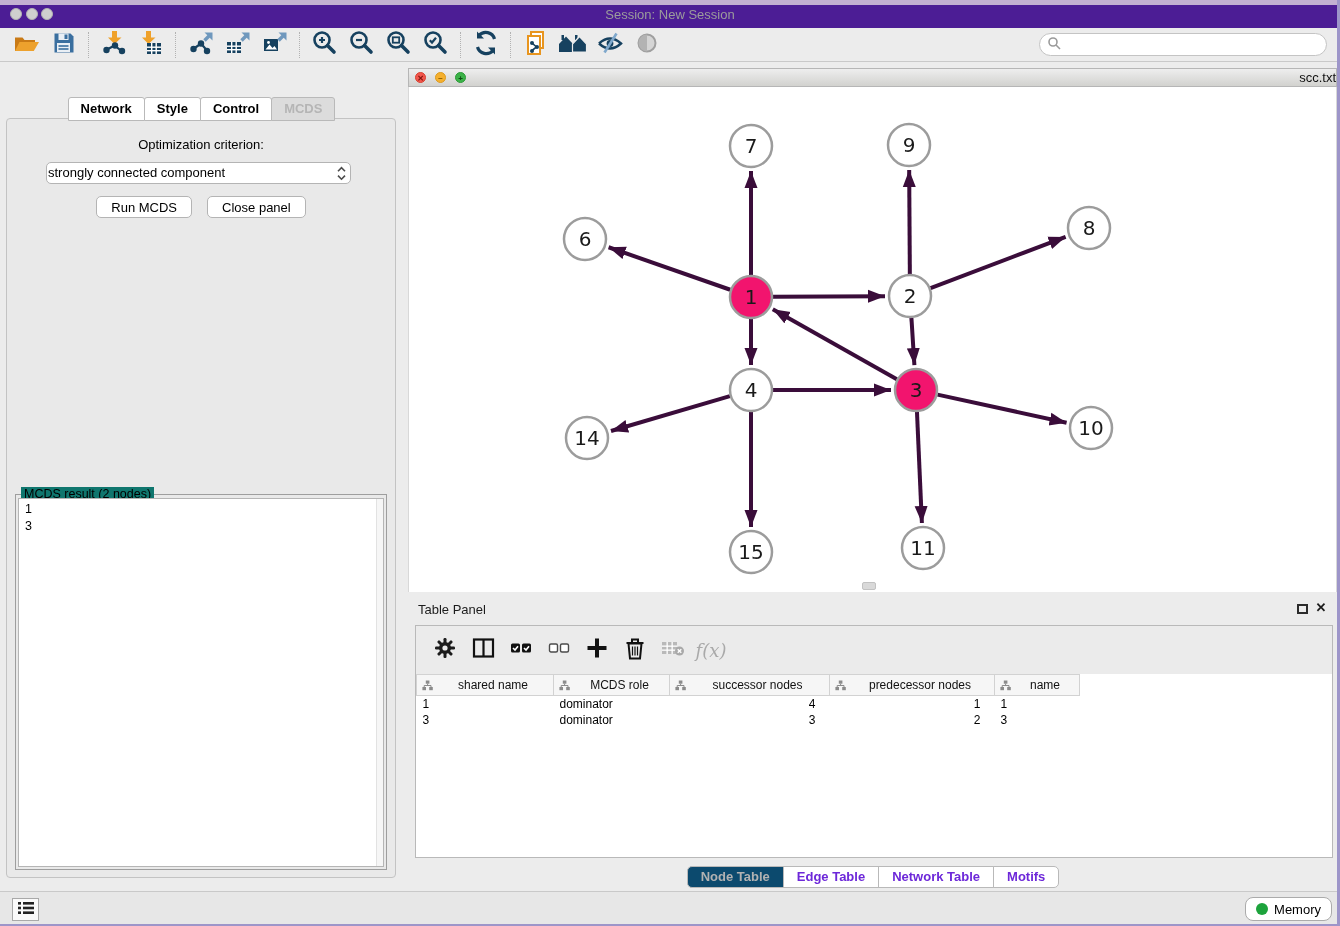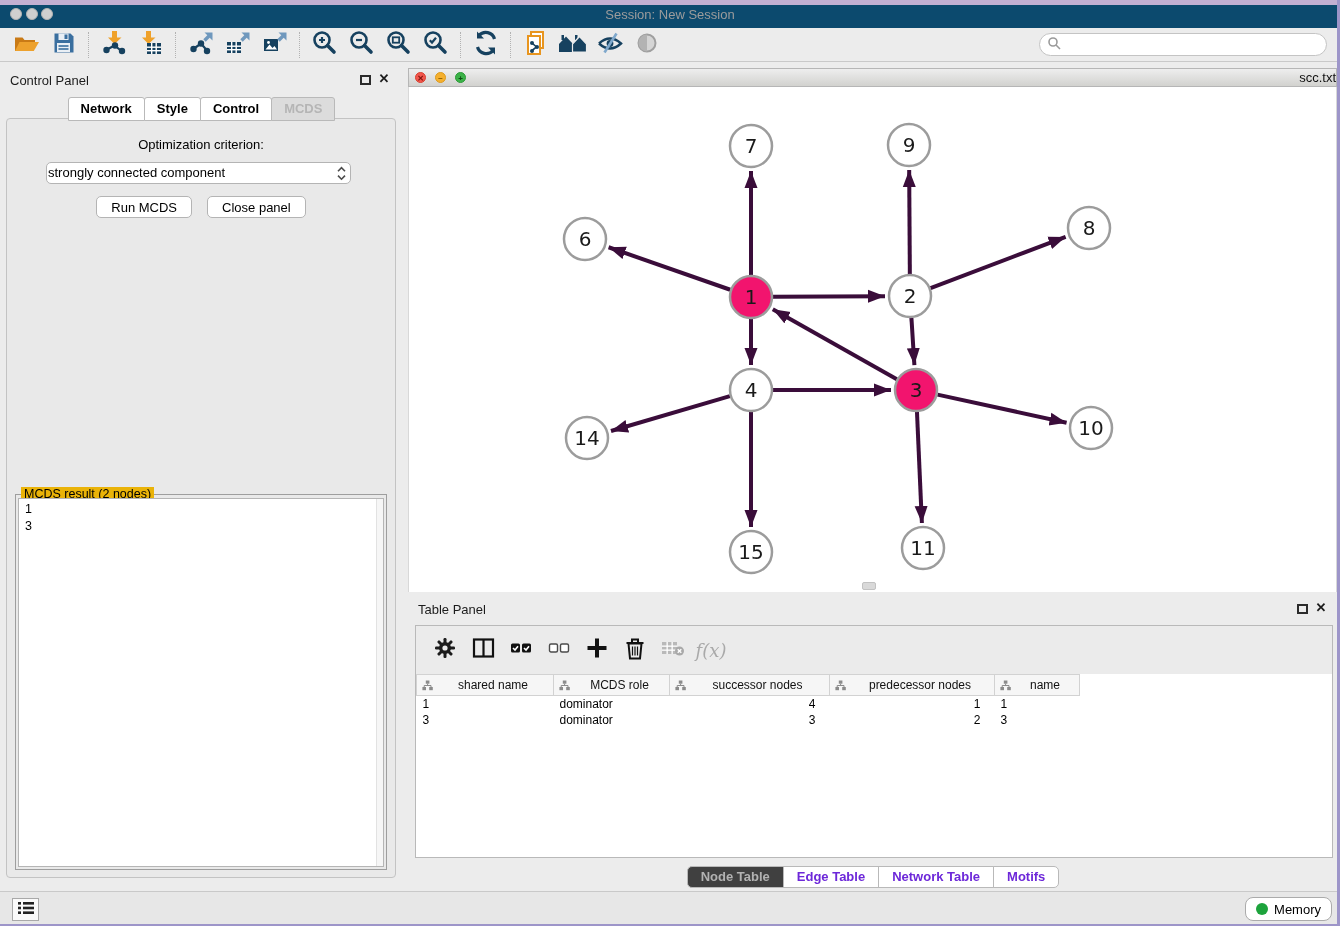--- a/index.html
+++ b/index.html
@@ -6,21 +6,21 @@
   html,body { width:1340px; height:926px; }
   body { font-family:"Liberation Sans", sans-serif; background:#ececec; }
   .app { position:relative; width:1340px; height:926px; background:#ececec; overflow:hidden; }
 
   
   .frame-top   { position:absolute; top:0; left:0; right:0; height:5px; background:#c3b0d2; z-index:60; }
   .frame-right { position:absolute; top:0; right:0; bottom:0; width:3px; background:#9d95c9; z-index:60; }
   .frame-bottom{ position:absolute; left:0; right:0; bottom:0; height:2px; background:#9d95c9; z-index:60; }
 
   
-  .titlebar { position:absolute; top:0; left:0; right:0; height:28px; background:#0c4a6e; }
+  .titlebar { position:absolute; top:0; left:0; right:0; height:28px; background:#4c1d95; }
   .tl { position:absolute; top:8px; width:12px; height:12px; border-radius:50%; background:#cfcfcf; border:1px solid #b3b3b3; }
   .tl1 { left:10px; } .tl2 { left:26px; } .tl3 { left:41px; }
   .main-title { position:absolute; top:7px; left:0; right:0; text-align:center; font-size:13px; color:#9c9c9c; }
 
   
   .toolbar { position:absolute; top:28px; left:0; right:0; height:34px; border-bottom:1px solid #c9c9c9;
              display:flex; align-items:center; padding-left:8px; }
   .tbtn { width:37px; height:30px; display:flex; align-items:center; justify-content:center; flex:none; }
   .tsep { width:1px; height:26px; border-left:1px dotted #b2b2b2; margin:0 6px; flex:none; }
   .search-wrap { position:absolute; right:13px; top:5px; width:288px; height:23px; background:#fff;
@@ -41,21 +41,21 @@
   .cp-tab.active { background:#dcdcdc; color:#b5b5b5; }
   .cp-box { position:absolute; top:50px; left:6px; right:6px; bottom:13px; background:#e9e9e9;
             border:1px solid #c3c3c3; border-radius:4px; }
   .opt-label { position:absolute; top:18px; left:0; right:0; text-align:center; font-size:13px; color:#000; }
   .combo { position:absolute; left:39px; right:44px; top:43px; height:22px; background:#fff; border:1px solid #b4b4b4;
            border-radius:5px; font-size:13px; line-height:20px; padding-left:1px; color:#000; }
   .combo-stepper { position:absolute; right:3px; top:2px; }
   .btn-row { position:absolute; top:77px; left:0; right:0; display:flex; justify-content:center; gap:15px; }
   .pbtn { height:22px; background:#fff; border:1px solid #b4b4b4; border-radius:5px; font-size:13px; padding:0 14px; color:#000; }
   .result-group { position:absolute; left:8px; right:8px; top:375px; bottom:7px; border:1px solid #9e9e9e; }
-  .result-title { position:absolute; top:-8px; left:5px; background:#eab308; padding:0 3px; font-size:12.5px; color:#000; }
+  .result-title { position:absolute; top:-8px; left:5px; background:#0f766e; padding:0 3px; font-size:12.5px; color:#000; }
   .result-text { position:absolute; left:2px; right:2px; top:3px; bottom:2px; background:#fff; border:1px solid #b5b5b5;
                  font-size:12.5px; line-height:17px; padding:2px 6px; white-space:pre; overflow:hidden; }
   .result-scroll { position:absolute; top:4px; bottom:3px; right:3px; width:7px; background:#f6f6f6; border-left:1px solid #e2e2e2; }
 
   
   .net-titlebar { position:absolute; left:408px; top:68px; width:929px; height:19px;
                   background:linear-gradient(#eeeeee,#d2d2cf); border:1px solid #b6b6b6; }
   .net-title { position:absolute; left:0; right:0; top:1px; text-align:right; font-size:13px; color:#111; }
   .ntl { position:absolute; top:3px; width:11px; height:11px; border-radius:50%; font-size:8px; font-weight:bold;
          text-align:center; line-height:11px; }
@@ -84,21 +84,21 @@
   .data-table td { height:16px; padding:0 6px; color:#000; overflow:hidden; white-space:nowrap; background:#fff; }
   td.al-l { text-align:left; }
   td.al-r { text-align:right; padding-right:14px; }
 
   
   .bottom-tabs { position:absolute; left:408px; top:866px; width:929px; display:flex; justify-content:center; }
   .bt-tab { border:1px solid #b9b9b9; background:#fff; color:#6d28d9; font-size:13px; font-weight:bold;
             padding:2px 13px 3px 13px; margin-right:-1px; }
   .bt-tab:first-child { border-radius:5px 0 0 5px; }
   .bt-tab:last-child  { border-radius:0 5px 5px 0; }
-  .bt-tab.active { background:#404040; color:#b2b2b2; }
+  .bt-tab.active { background:#0c4a6e; color:#b2b2b2; }
 
   
   .statusbar { position:absolute; left:0; right:0; bottom:0; height:35px; background:#e7e7e7; border-top:1px solid #c9c9c9; }
   .list-btn { position:absolute; left:12px; top:6px; width:27px; height:23px; background:#fafafa;
               border:1px solid #a9a9a9; display:flex; align-items:center; justify-content:center; }
   .memory-btn { position:absolute; right:8px; top:5px; height:24px; background:#fff; border:1px solid #ababab;
                 border-radius:8px; display:flex; align-items:center; gap:6px; padding:0 10px; font-size:13px; color:#000; }
   .memory-dot { width:12px; height:12px; border-radius:50%; background:#1da33c; }
 </style>
 </head>
@@ -299,25 +299,20 @@
         <svg width="14" height="14" viewBox="0 0 14 14">
             <circle cx="6" cy="6" r="4" fill="none" stroke="#9a9a9a" stroke-width="1.6"></circle>
             <line x1="9" y1="9" x2="13" y2="13" stroke="#9a9a9a" stroke-width="1.6"></line>
           </svg>
       </span>
       <input class="search-input" placeholder="" style="">
     </div>
   </div>
 
   <div class="control-panel">
-    <div class="cp-header">
-      <span class="cp-title">Control Panel</span>
-      <span class="win-float cp-float"></span>
-      <span class="win-close cp-close"></span>
-    </div>
     <div class="cp-tabs">
         <div class="cp-tab">Network</div>
         <div class="cp-tab">Style</div>
         <div class="cp-tab">Control</div>
         <div class="cp-tab active">MCDS</div>
       </div>
     <div class="cp-box">
       <div class="opt-label">Optimization criterion:</div>
       <div class="combo">
         <span>strongly connected component</span>

